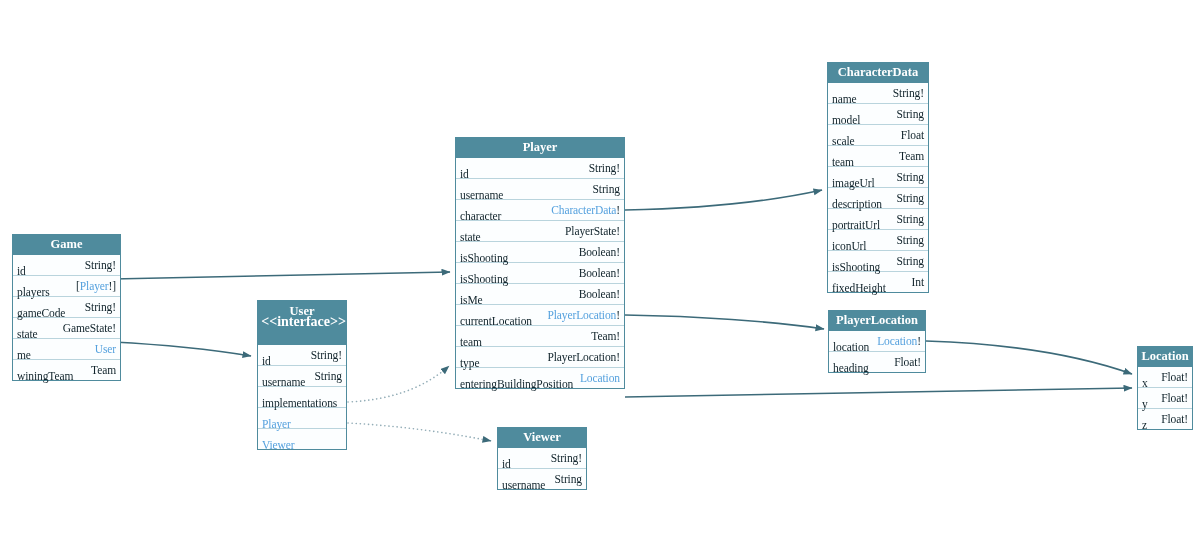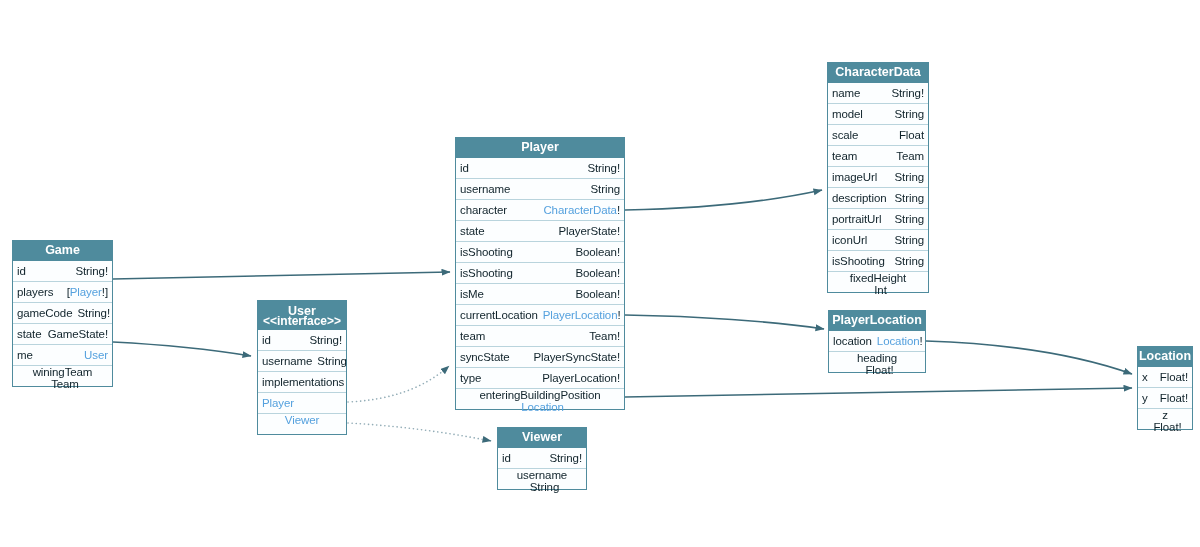--- a/index.html
+++ b/index.html
@@ -13,36 +13,36 @@
     --edge-dotted:#93adb7;
   }
   html,body{margin:0;padding:0;background:#ffffff;}
   body{font-family:"Liberation Sans",sans-serif;}
   #canvas{position:relative;width:1200px;height:547px;background:#ffffff;overflow:hidden;}
   #edge-layer{position:absolute;left:0;top:0;width:1200px;height:547px;}
   .entity{
     position:absolute;box-sizing:border-box;
     border:1px solid var(--box-border);
     background:#c4b5fd;
-    font-size:11.5px;color:var(--text);
+    font-size:11.5px;color:var(--text);font-family:Liberation Serif, serif;
   }
   .entity-header{
     background:var(--hdr);color:#ffffff;text-align:center;font-weight:700;
     font-size:12.5px;line-height:19px;border-bottom:1px solid var(--box-border);
     white-space:nowrap;overflow:hidden;
   }
   .entity-header.with-sub{line-height:16px;padding-top:2px;}
-  .entity-header .stereotype{display:block;font-size:12px;line-height:9px;padding-bottom:3px;margin-top:-2px;font-weight:700;}
+  .entity-header .stereotype{display:block;font-size:14px;line-height:9px;padding-bottom:18px;margin-top:-2px;font-weight:700;text-align:right;}
   .row{
     display:flex;justify-content:space-between;align-items:center;
     height:20px;border-bottom:1px solid var(--row-border);
     background:var(--row-bg);padding:0 4px;white-space:nowrap;
   }
-  .row:last-child{border-bottom:none;flex-direction:column;}
-  .fname{color:var(--text);letter-spacing:-0.1px;}
+  .row:last-child{border-bottom:none;}
+  .fname{color:var(--text);letter-spacing:-0.1px;margin-top:12px;}
   .ftype{color:var(--text);margin-left:5px;letter-spacing:-0.1px;}
   .link{color:var(--link);}
   .edge{fill:none;stroke:var(--edge);stroke-width:1.6;}
   .edge.dotted{stroke:var(--edge-dotted);stroke-width:1.6;stroke-dasharray:0.1 4;stroke-linecap:round;}
 </style>
 </head>
 <body>
 
 <div id="canvas">
   <svg id="edge-layer" width="1200" height="547" viewBox="0 0 1200 547">
@@ -53,21 +53,21 @@
     </defs>
   <path d="M 113 279 L 450 272" class="edge" marker-end="url(#ah)"></path>
       <path d="M 113 342 Q 190 346 251 356" class="edge" marker-end="url(#ah)"></path>
       <path d="M 625 210 Q 740 208 822 190" class="edge" marker-end="url(#ah)"></path>
       <path d="M 625 315 Q 740 317 824 329" class="edge" marker-end="url(#ah)"></path>
       <path d="M 625 397 L 1132 388" class="edge" marker-end="url(#ah)"></path>
       <path d="M 926 341 Q 1050 345 1132 374" class="edge" marker-end="url(#ah)"></path>
       <path d="M 348 402 Q 412 399 449 366" class="edge dotted" marker-end="url(#ah)"></path>
       <path d="M 348 423 Q 420 427 491 441" class="edge dotted" marker-end="url(#ah)"></path>
     </svg>
-<div class="entity" style="left: 12px; top: 240px; width: 101px;">
+<div class="entity" style="left: 12px; top: 234px; width: 109px;">
       <div class="entity-header"><span>Game</span></div>
       <div class="row">
         <span class="fname">id</span>
         <span class="ftype"><span class="">String!</span></span>
       </div>
       <div class="row">
         <span class="fname">players</span>
         <span class="ftype"><span class="">[</span><span class="link">Player</span><span class="">!]</span></span>
       </div>
       <div class="row">
@@ -137,24 +137,20 @@
         <span class="fname">isMe</span>
         <span class="ftype"><span class="">Boolean!</span></span>
       </div>
       <div class="row">
         <span class="fname">currentLocation</span>
         <span class="ftype"><span class="link">PlayerLocation</span><span class="">!</span></span>
       </div>
       <div class="row">
         <span class="fname">team</span>
         <span class="ftype"><span class="">Team!</span></span>
-      </div>
-      <div class="row">
-        <span class="fname">syncState</span>
-        <span class="ftype"><span class="">PlayerSyncState!</span></span>
       </div>
       <div class="row">
         <span class="fname">type</span>
         <span class="ftype"><span class="">PlayerLocation!</span></span>
       </div>
       <div class="row">
         <span class="fname">enteringBuildingPosition</span>
         <span class="ftype"><span class="link">Location</span></span>
       </div>
     </div>

